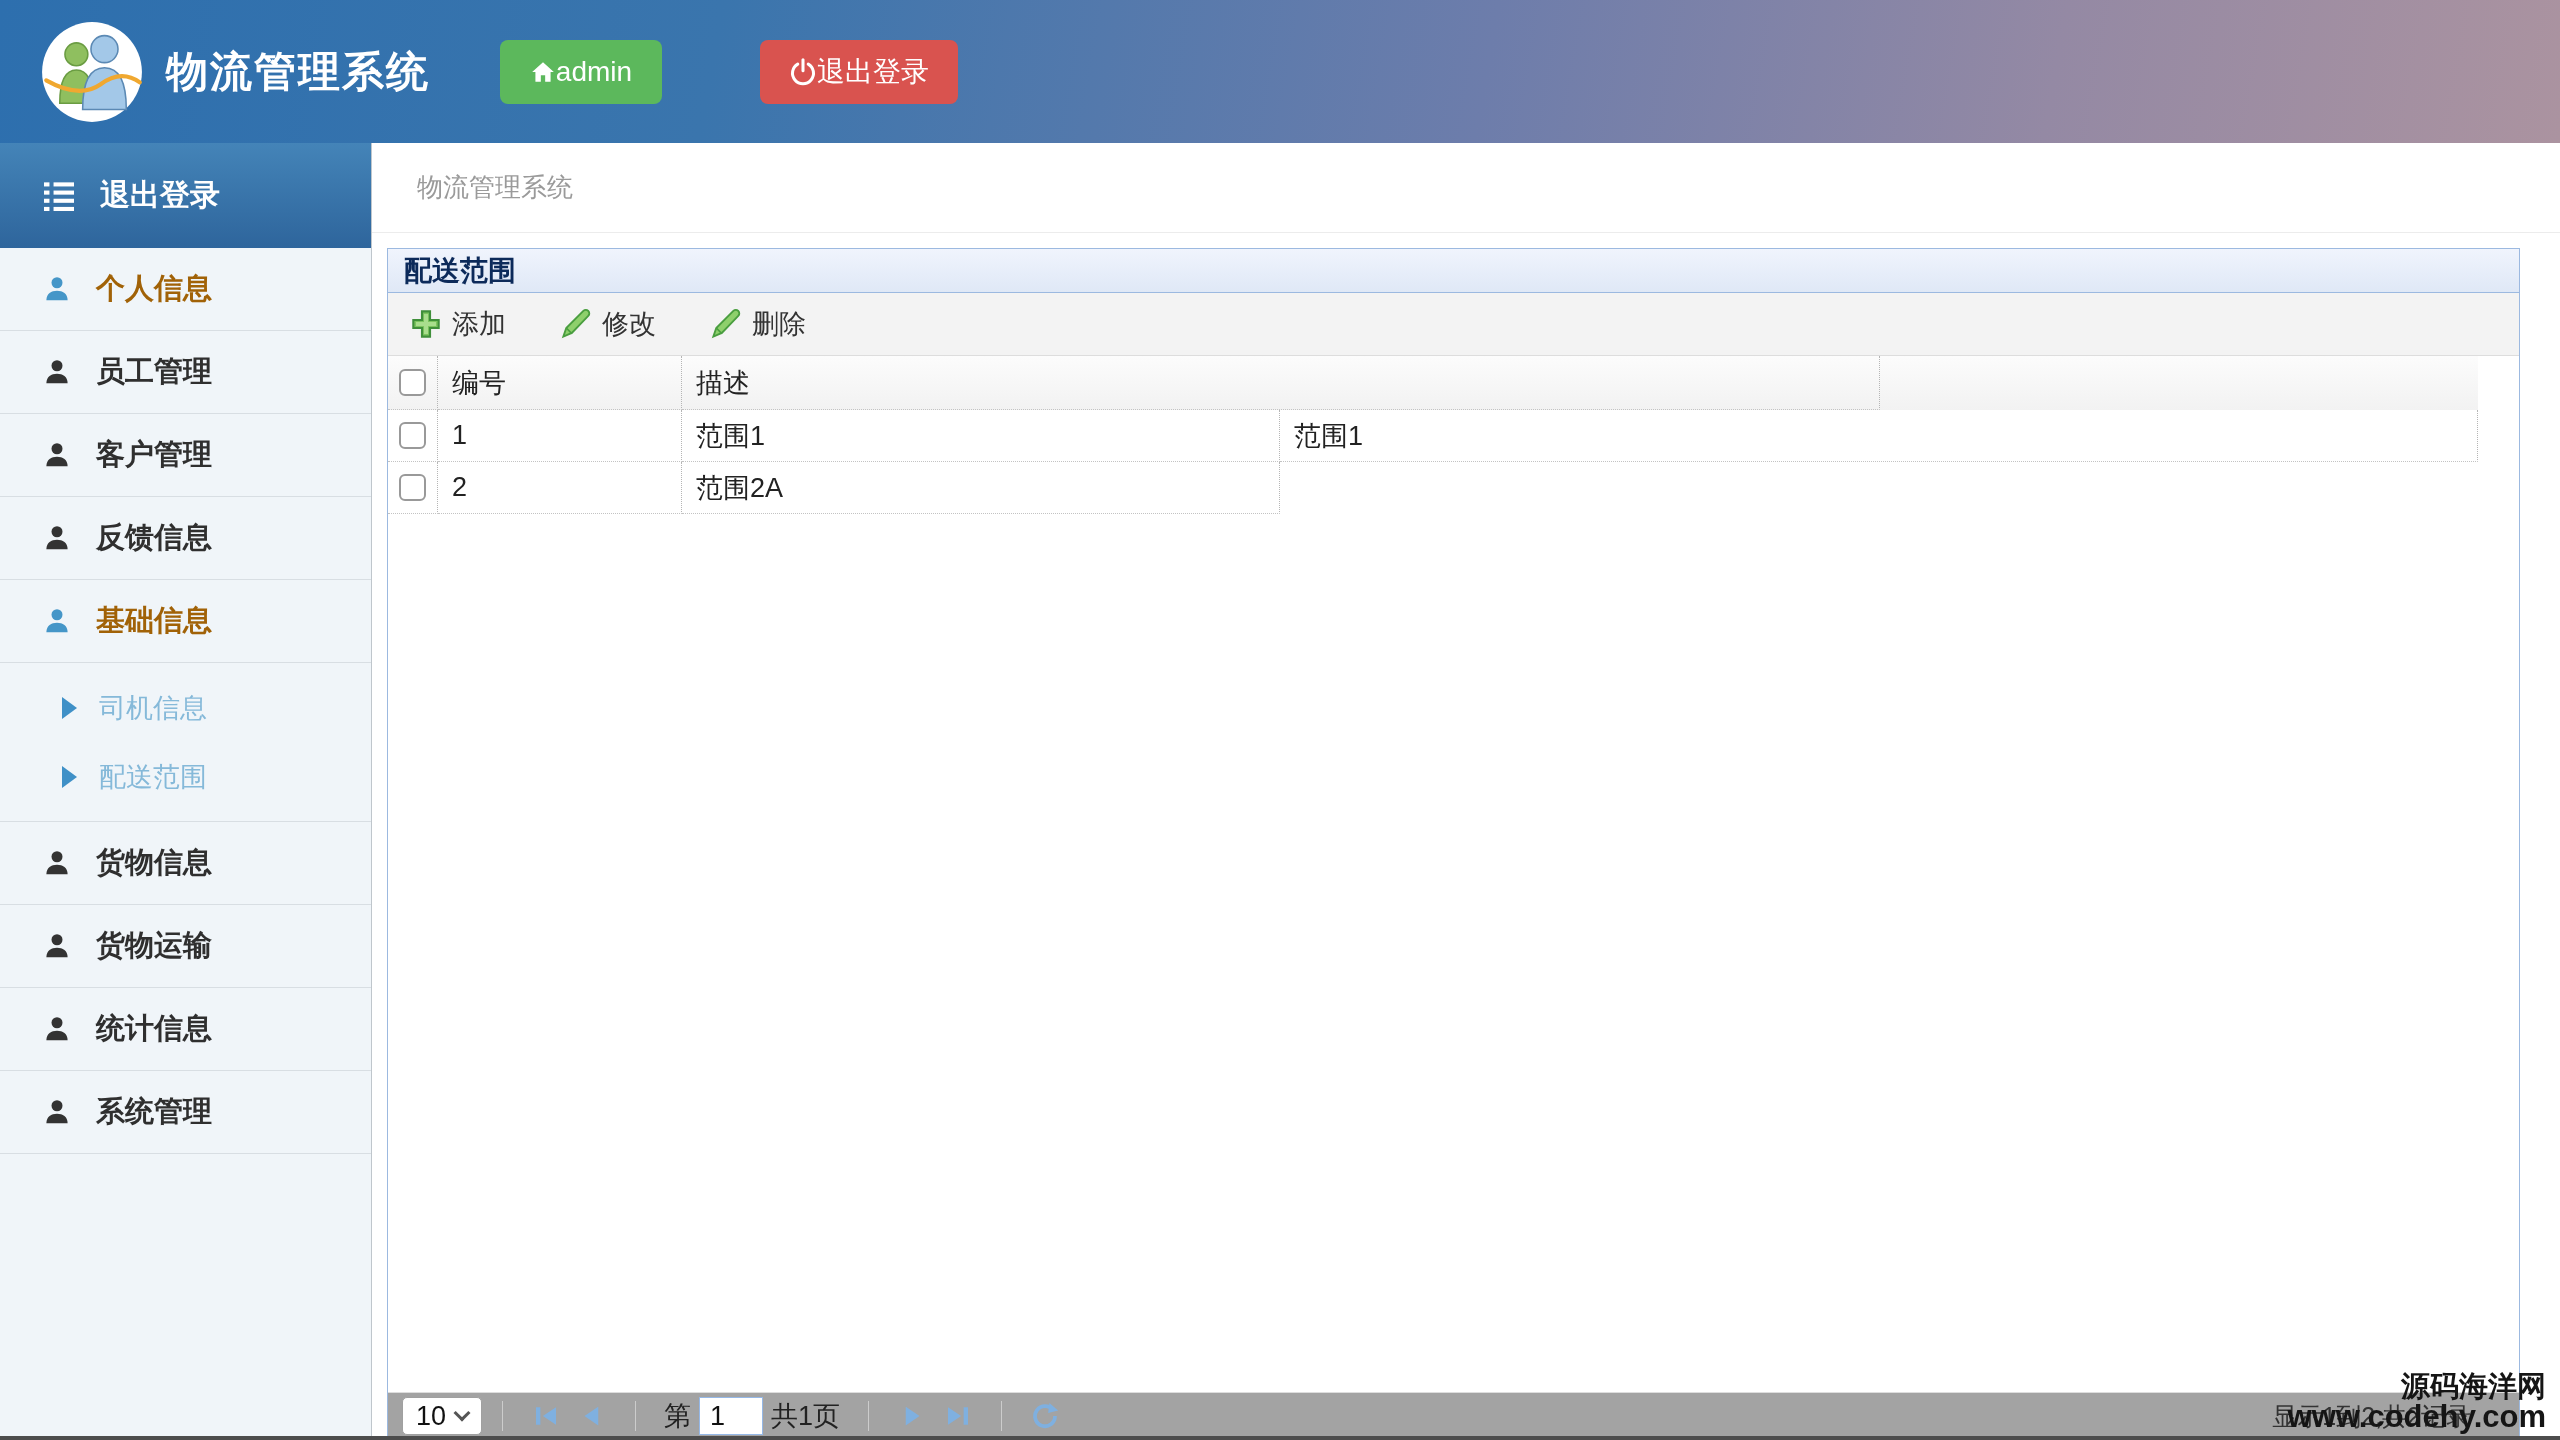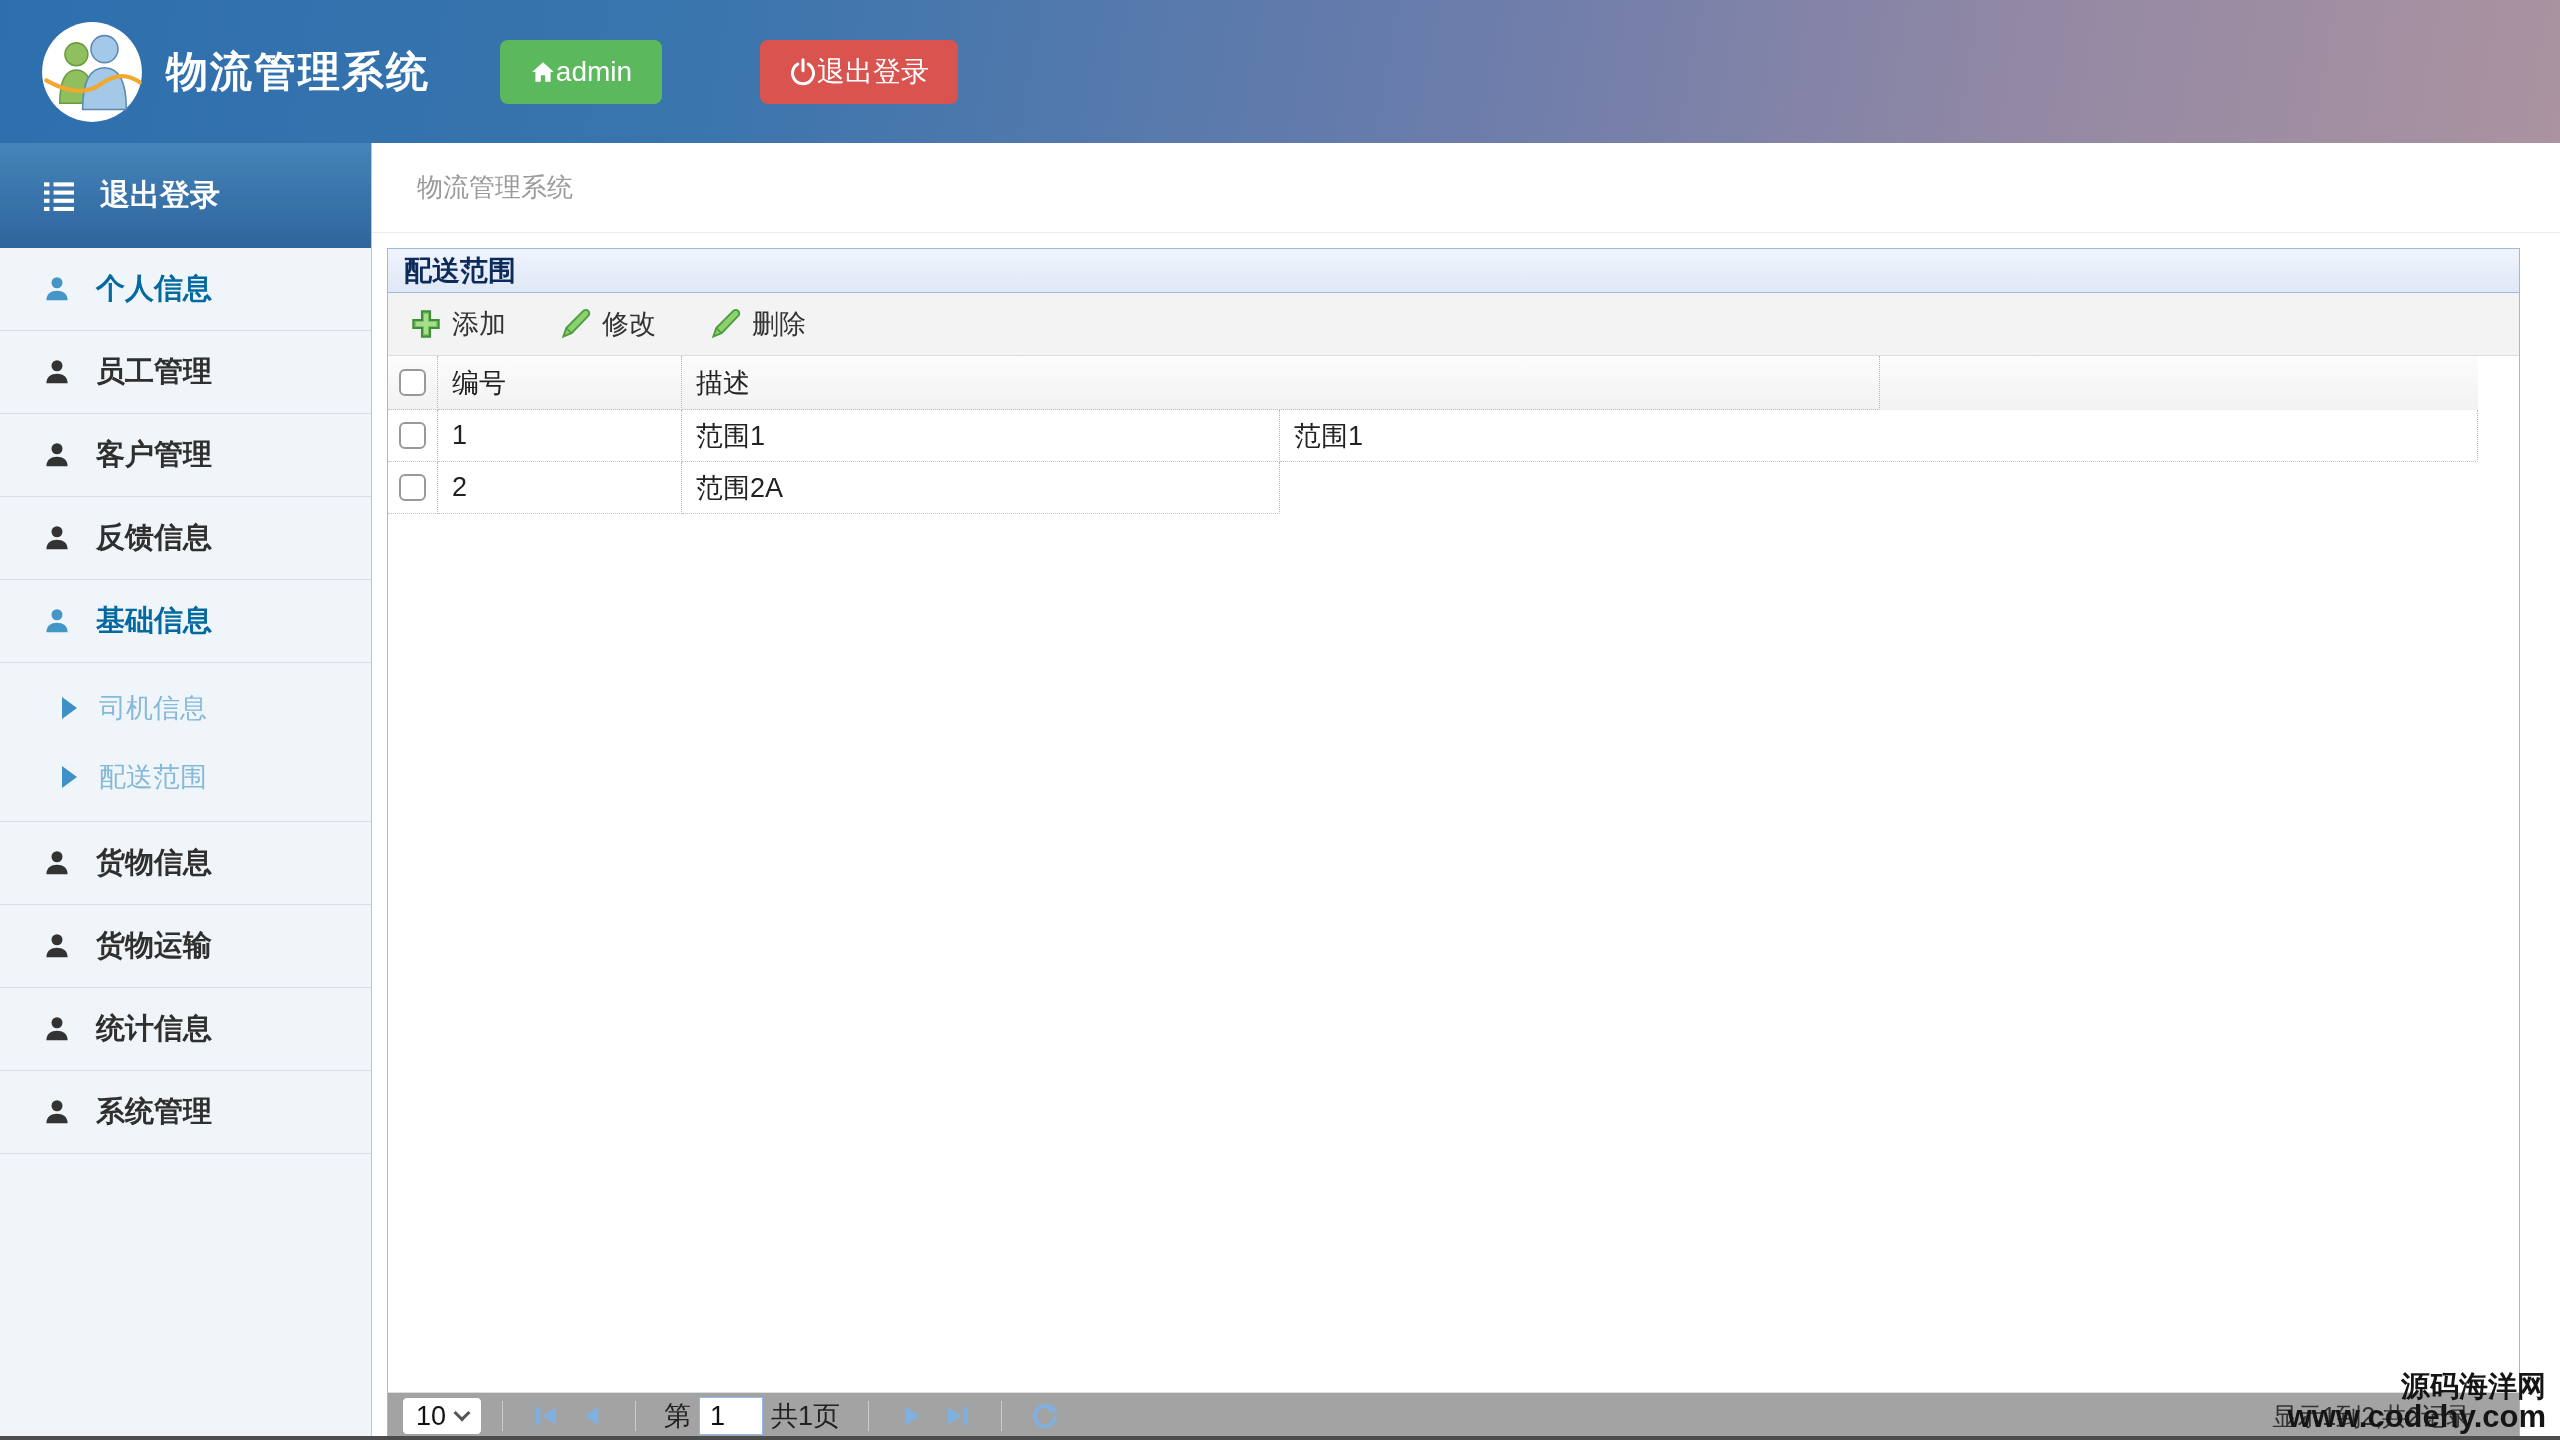--- a/index.html
+++ b/index.html
@@ -22,21 +22,21 @@
 
   
   .sidebar { width:372px; flex:0 0 auto; background:#f0f5f9; border-right:1px solid #bfc6cc; }
   .menu-header { height:105px; display:flex; align-items:center; padding-left:42px; gap:24px;
     background:linear-gradient(180deg,#4484b8 0%,#2e659c 100%); color:#fff;
     font-size:30px; font-weight:700; }
   .m-item { height:83px; display:flex; align-items:center; padding-left:42px; gap:24px;
     border-bottom:1px solid #d8dee3; font-size:29px; font-weight:700; color:#2f2f2f; cursor:pointer; }
   .m-item svg { flex:0 0 auto; }
   .m-item .p-ico { fill:#333; }
-  .m-item.active { color:#0369a1; }
+  .m-item.active { color:#a16207; }
   .m-item.active .p-ico { fill:#4596c8; }
   .submenu { border-bottom:1px solid #d8dee3; padding:10px 0; }
   .s-item { height:69px; display:flex; align-items:center; padding-left:62px; gap:22px;
     font-size:27px; cursor:pointer; }
   .caret { width:0; height:0; border-top:11px solid transparent; border-bottom:11px solid transparent;
     border-left:15px solid #444; flex:0 0 auto; }
   .s-item.dark { color:#333; }
   .s-item.blue { color:#85b9d9; }
   .s-item.blue .caret { border-left-color:#3f90c7; }
 

